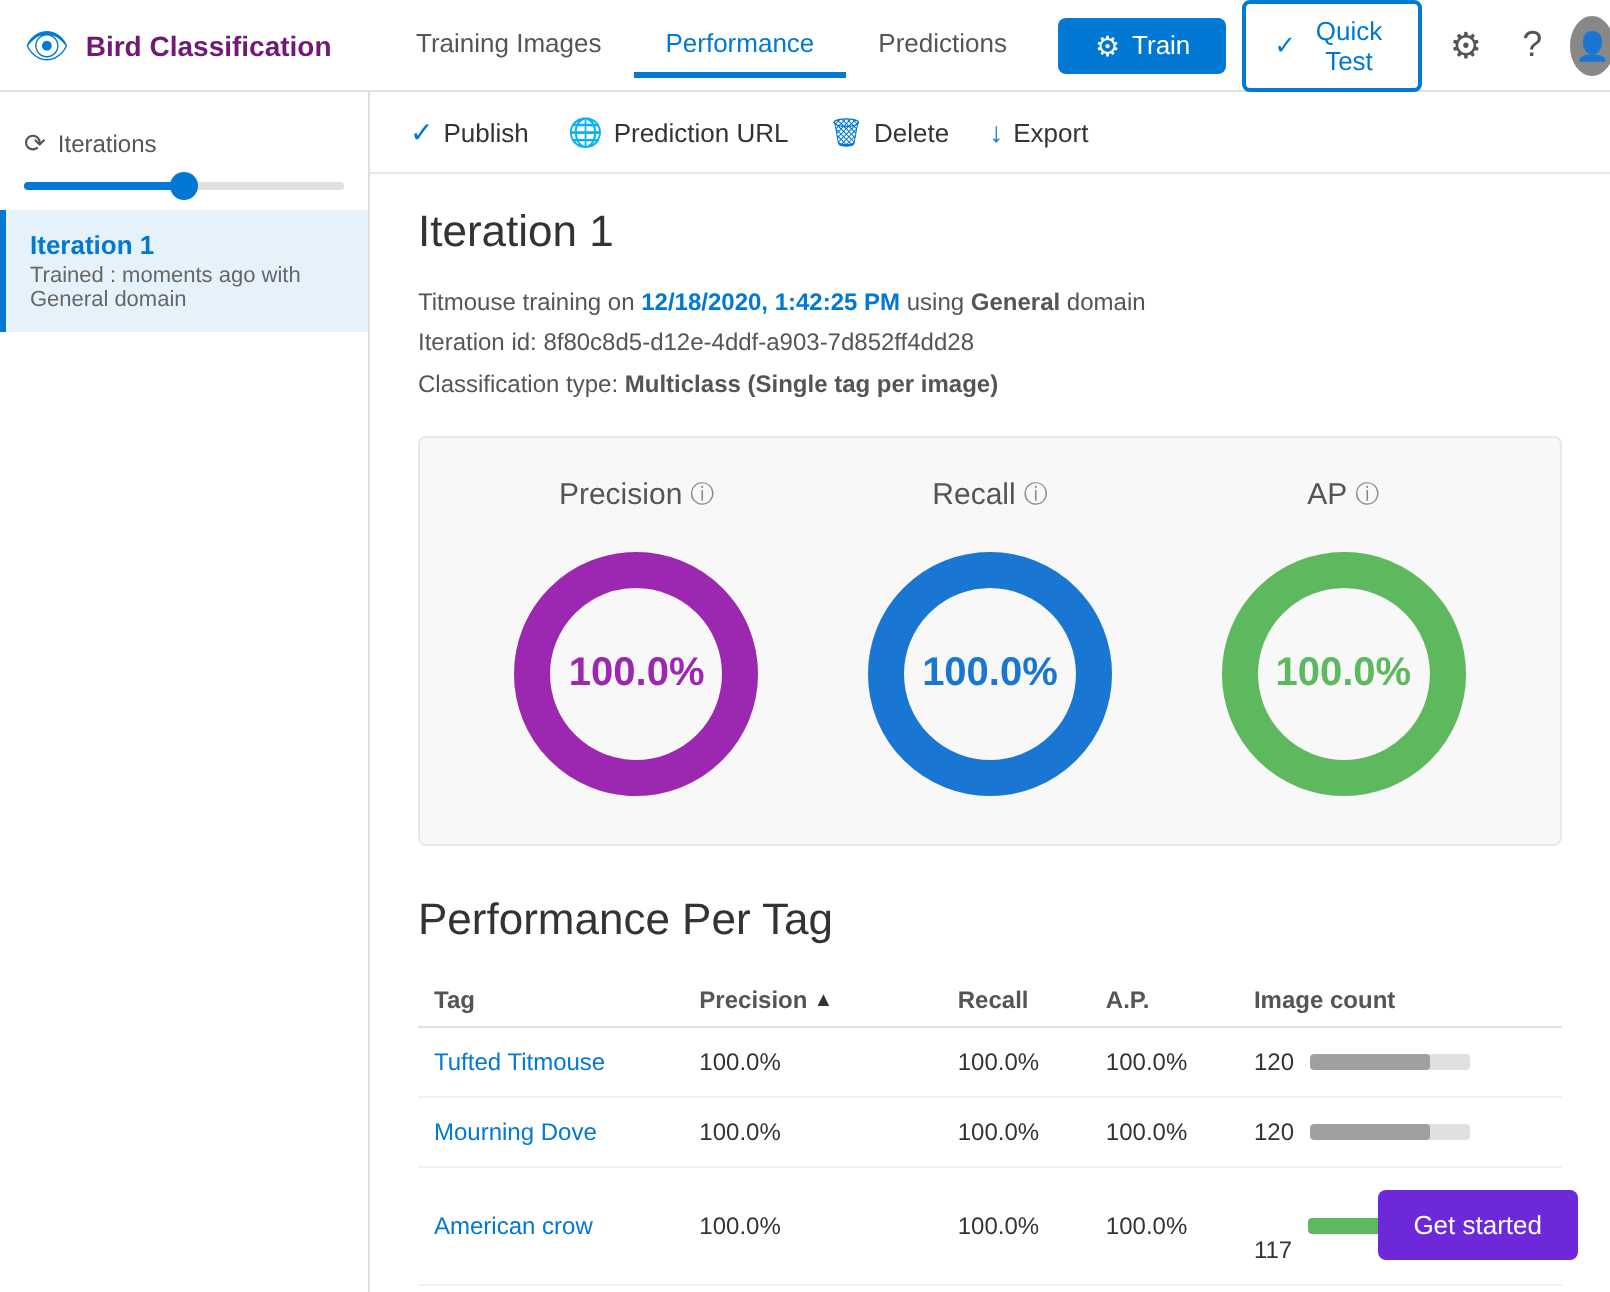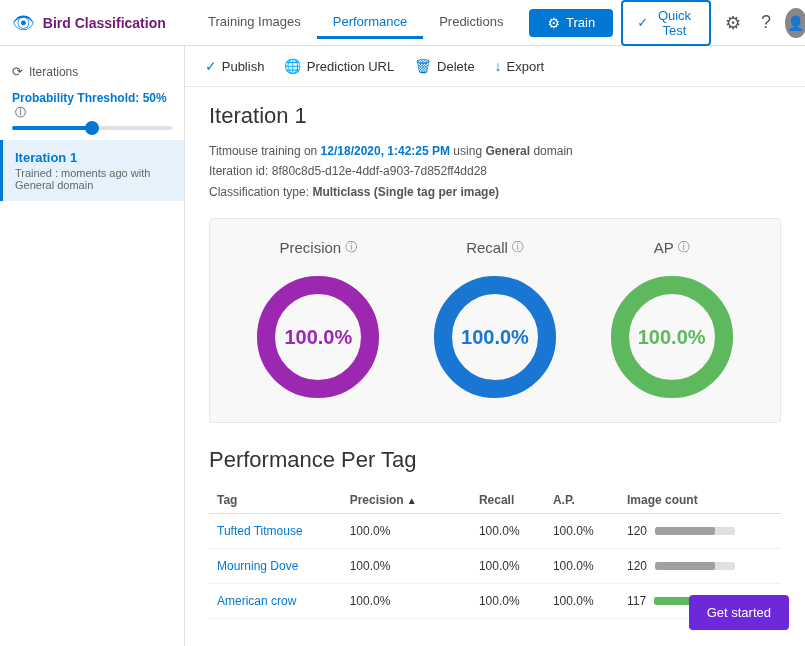--- a/index.html
+++ b/index.html
@@ -130,25 +130,20 @@
 </div>
 
 <div class="layout">
 
   <div class="sidebar">
     <div class="sidebar-section-label">
       <span class="iter-icon">⟳</span>
       <span>Iterations</span>
     </div>
     <div class="threshold-row">
-      <div class="threshold-label">
-        <span>Probability Threshold:</span>
-        <span style="color:#0078d4;font-weight:600;">50%</span>
-        <span style="font-size:11px;color:#888;margin-left:3px;">ⓘ</span>
-      </div>
       <div class="threshold-slider">
         <div class="threshold-track"></div>
         <div class="threshold-thumb"></div>
       </div>
     </div>
     <div class="sidebar-item active">
       <div class="sidebar-item-title">Iteration 1</div>
       <div class="sidebar-item-sub">
         <span>Trained : moments ago with</span><br>
         <span>General domain</span>
@@ -282,21 +277,21 @@
     </td>
   </tr>
             <tr>
     <td><a class="tag-link">American crow</a></td>
     <td>100.0%</td>
     <td></td>
     <td>100.0%</td>
     <td>100.0%</td>
     <td>
       <div class="bar-cell">
-        <span style="margin-right:8px;">117</span>
+        <span style="margin-right:8px;margin-top:24px;">117</span>
         <div class="bar-bg">
           <div class="bar-fill bar-green" style="width:98%;"></div>
         </div>
       </div>
     </td>
   </tr>
           </tbody>
       </table>
     </div>
 

